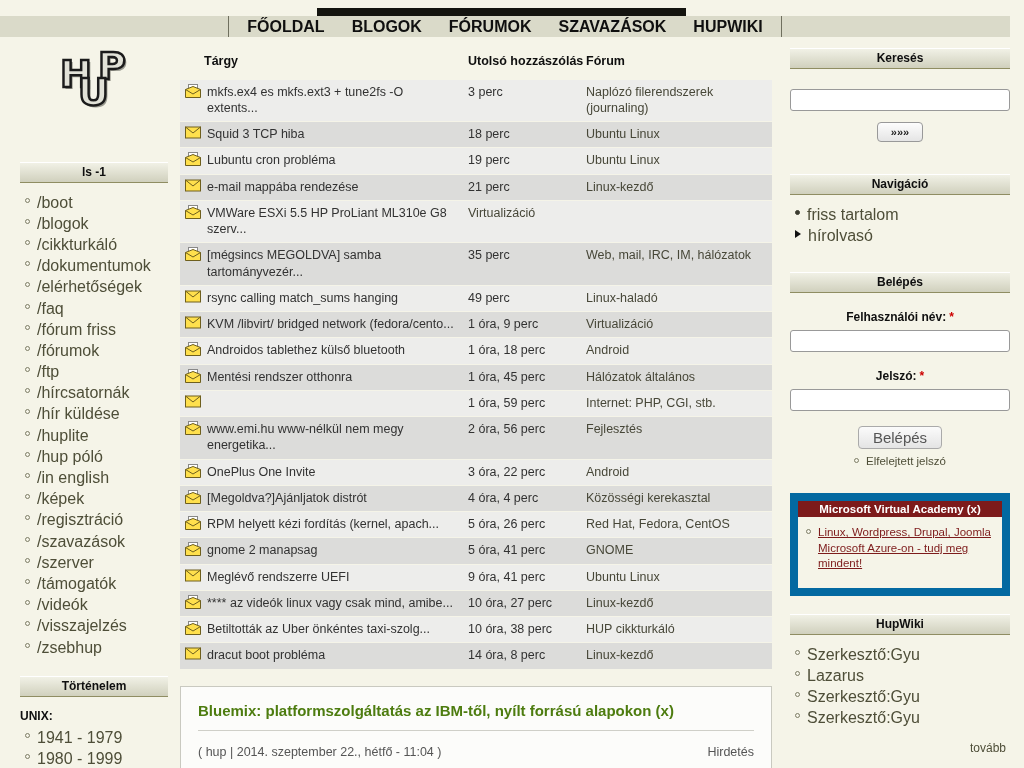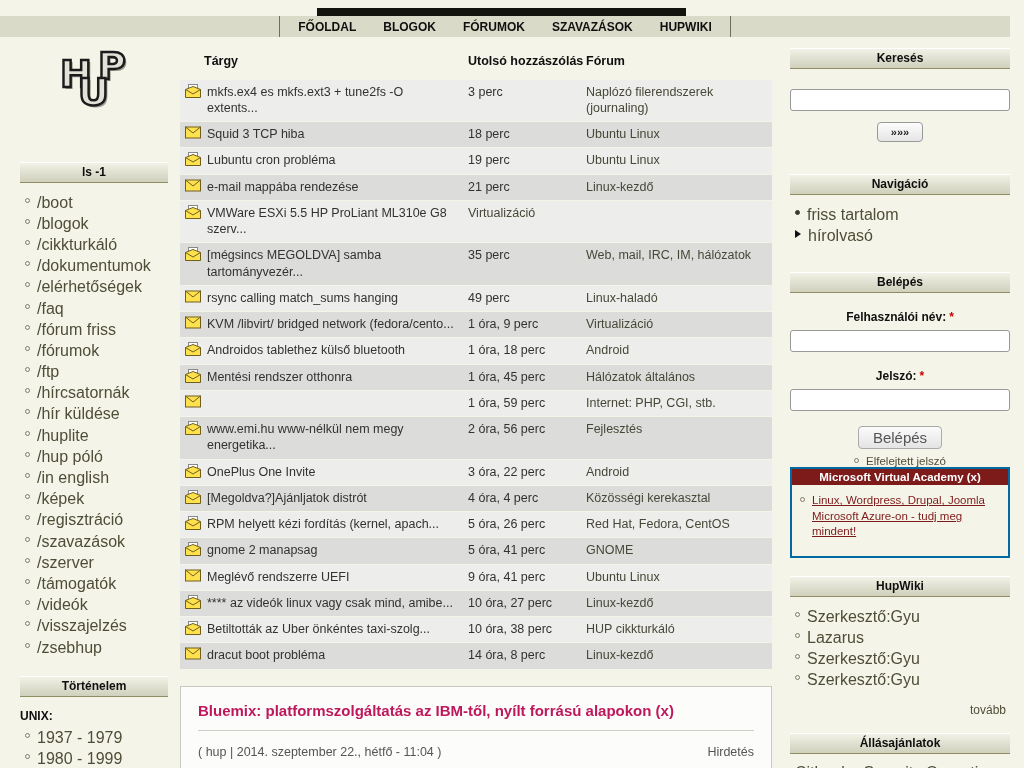--- a/index.html
+++ b/index.html
@@ -10,21 +10,21 @@
     font-family:"Liberation Sans", sans-serif;
     color:#222;
   }
   a { text-decoration:none; cursor:pointer; }
 
   
   .topbar { position:relative; height:36px; }
   .topbar-black { position:absolute; left:317px; top:8px; width:369px; height:8px; background:#14140f; }
   .navbar { position:absolute; top:16px; left:0; right:14px; height:21px; background:#DADAC9; display:flex; justify-content:center; }
   .nav-menu { display:flex; align-items:center; gap:27px; padding:0 18px; border-left:1px solid #6f6f5e; border-right:1px solid #6f6f5e; }
-  .nav-link { font-size:12px; font-weight:bold; color:#0f0f0f; white-space:nowrap;text-align:center; }
+  .nav-link { font-size:16px; font-weight:bold; color:#0f0f0f; white-space:nowrap;text-align:center; }
 
   
   .page { display:flex; padding:8px 14px 0 20px; }
   .col-left  { width:148px; flex:none; }
   .col-main  { width:592px; flex:none; margin-left:12px; }
   .col-right { width:220px; flex:none; margin-left:18px; }
 
   
   .logo { position:relative; height:92px; }
   .logo span {
@@ -66,21 +66,21 @@
   .subject-cell { display:flex; gap:6px; padding-left:5px; padding-right:14px; }
   .env { flex:none; width:16px; margin-top:0px; display:none; }
   .ft-row.env-closed .env.closed { display:inline-block; }
   .ft-row.env-new    .env.new    { display:inline-block; }
   .subject-link { color:#323232; }
   .time-cell { color:#323232; }
   .forum-link { color:#474738;text-align:right; }
 
   
   .article { margin-top:16px; background:#FCFCFA; border:1px solid #C9C9C0; padding:15px 17px 14px; }
-  .article-title { font-size:15px; font-weight:bold; color:#be185d; }
+  .article-title { font-size:15px; font-weight:bold; color:#4d7c0f; }
   .article-rule { border:none; border-top:1px solid #CFCFC8; margin:11px 0 0; }
   .article-meta { display:flex; justify-content:space-between; margin-top:14px; font-size:12.5px; color:#555; }
 
   
   .r-input { width:100%; height:22px; border:1px solid #999; border-radius:3px; background:#fff; }
   .search-input { margin-top:20px; }
   .search-btn {
     display:block; margin:11px auto 0; padding:3px 13px;
     font-weight:bold; font-size:11px; color:#222;
     border:1px solid #999; border-radius:4px;
@@ -94,21 +94,21 @@
     display:block; margin:15px auto 0; padding:2px 14px;
     font-size:15px; color:#555;
     border:1px solid #AAA; border-radius:4px;
     background:linear-gradient(#FBFBFB,#E4E4E4); cursor:pointer;
     font-family:"Liberation Sans", sans-serif;
   }
   .forgot { display:flex; justify-content:center; align-items:flex-start; font-size:11.5px; margin-top:6px; }
   .forgot .bullet { margin-top:3px; }
   .forgot a { color:#4E4E38; }
 
-  .mva { border:2px solid #0369a1; }
+  .mva { margin-top:26px; border:8px solid #0369a1; }
   .mva-head { background:#7D1B1B; color:#FFF; font-weight:bold; font-size:11.5px; text-align:center; padding:2px 0; }
   .mva-body { padding:8px 6px 16px 8px; }
   .mva-item { display:flex; align-items:flex-start; font-size:11.5px; line-height:1.35; }
   .mva-item .bullet { margin-top:4px; }
   .mva-item a { color:#7D1B1B; text-decoration:underline; }
 
   .more-link { display:block; text-align:right; font-size:12px; color:#4E4E38; margin-top:12px; padding-right:4px; }
 </style>
 </head>
 <body>
@@ -250,21 +250,21 @@
       <span class="bullet"></span>
       <a href="#" class="olive-link">/zsebhup</a>
     </li>
   </ul>
 
     <div class="side-head">Történelem</div>
     <div class="group-head">UNIX:</div>
     <ul class="side-list" style="margin-top:4px">
     <li>
       <span class="bullet"></span>
-      <a href="#" class="olive-link">1937 - 1979</a>
+      <a href="#" class="olive-link">1941 - 1979</a>
     </li>
 
     <li>
       <span class="bullet"></span>
       <a href="#" class="olive-link">1980 - 1999</a>
     </li>
 
     <li>
       <span class="bullet"></span>
       <a href="#" class="olive-link">2000 - napjainkig</a>

